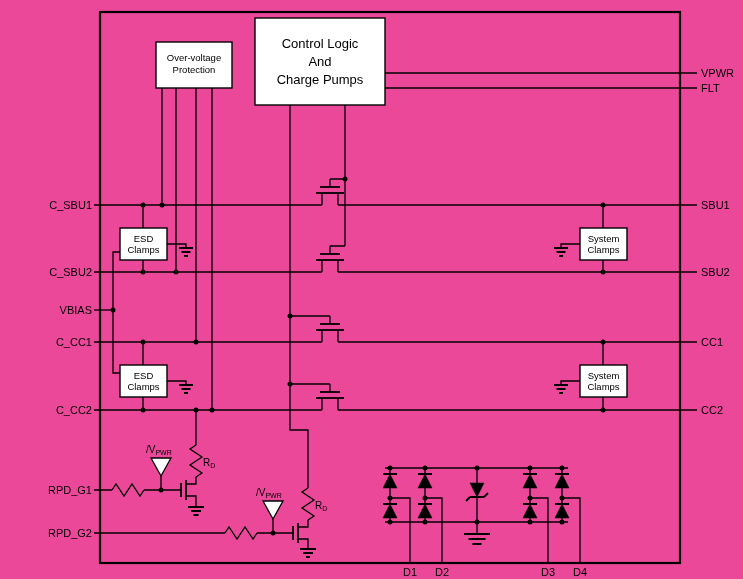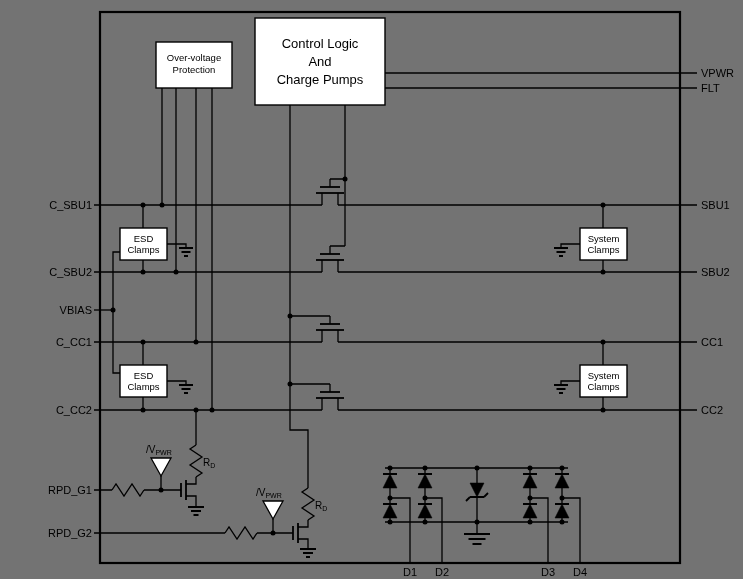--- a/index.html
+++ b/index.html
@@ -1,16 +1,16 @@
 <!DOCTYPE html>
 <html><head>
 <meta charset="utf-8">
 <style>
   html,body { margin:0; padding:0; background:#ffffff; }
-  .canvas { position:relative; width:743px; height:579px; background:#737373; overflow:hidden;
+  .canvas { position:relative; width:743px; height:579px; background:#ec4899; overflow:hidden;
             font-family:"Liberation Sans", sans-serif; }
   svg { position:absolute; left:0; top:0; }
   .w   { stroke:#000; stroke-width:1.3; fill:none; }
   .w2  { stroke:#000; stroke-width:2.2; fill:none; }
   .bar { stroke:#000; stroke-width:1.8; fill:none; }
   .bx  { fill:#ffffff; stroke:#000; stroke-width:1.4; }
   .inv { fill:#ffffff; stroke:#000; stroke-width:1.3; }
   .tri { fill:#000; stroke:#000; stroke-width:0.5; }
   .dot { fill:#000; stroke:none; }
   text { fill:#000; }

